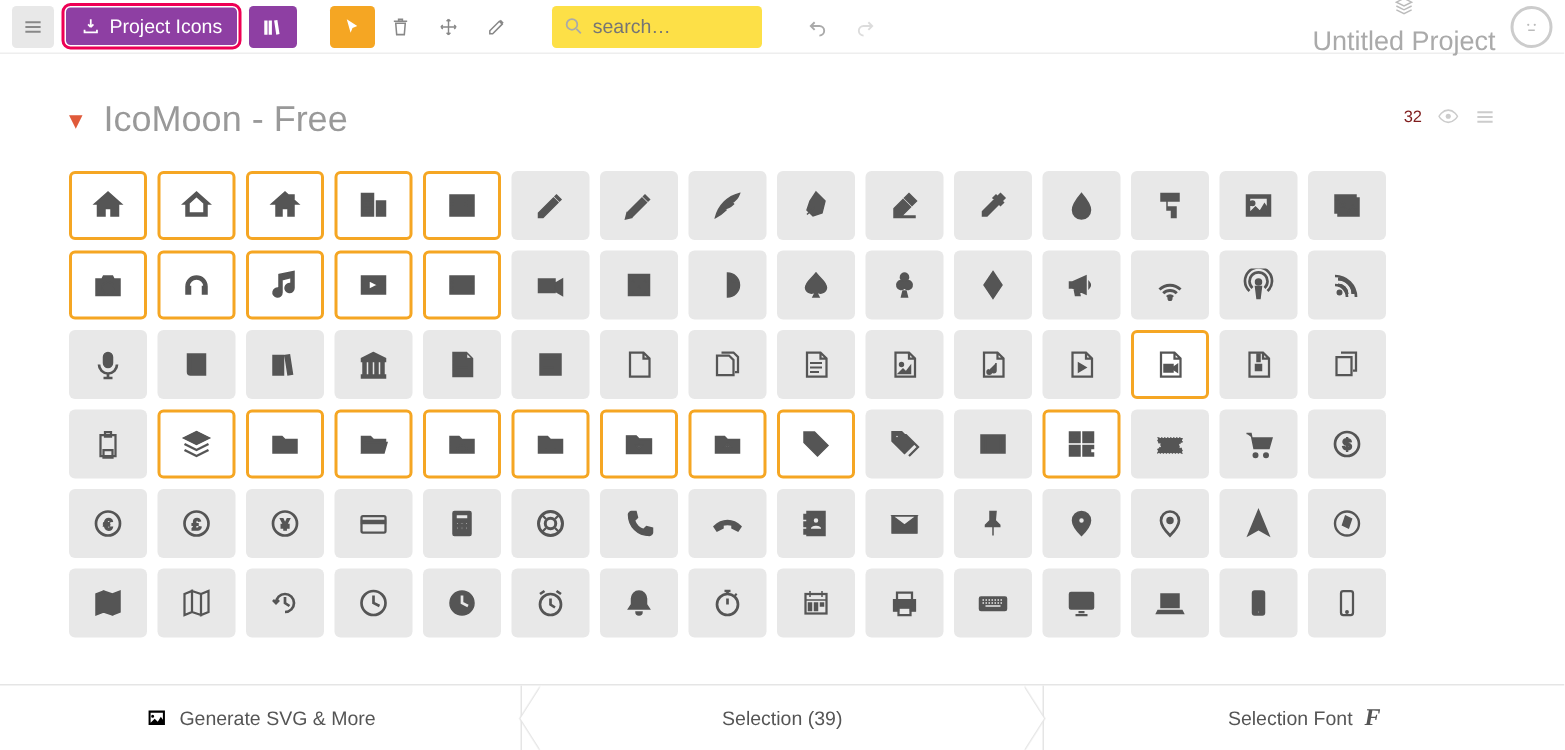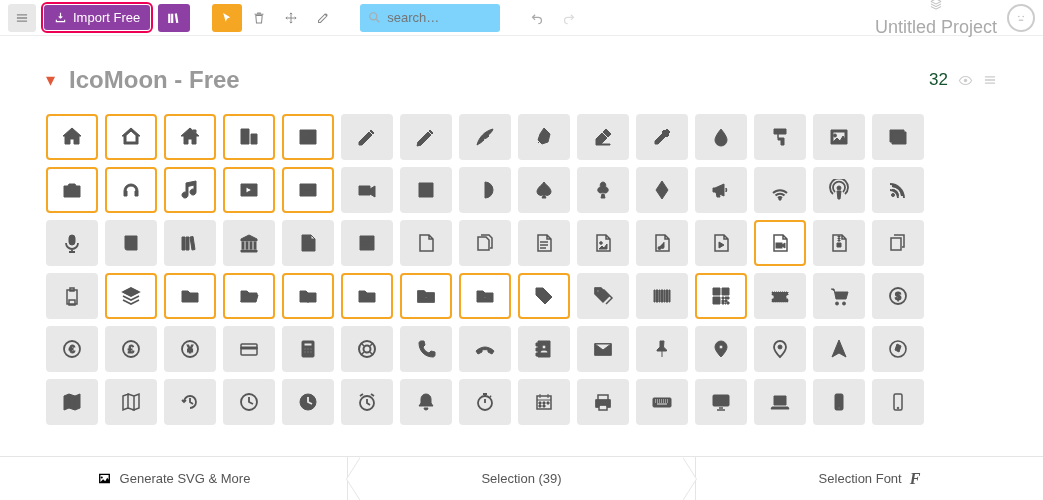--- a/index.html
+++ b/index.html
@@ -4,32 +4,32 @@
 <style>
   * { box-sizing: border-box; margin: 0; padding: 0; }
   body { font-family: "Segoe UI", -apple-system, sans-serif; font-size: 13px; color: #555; background: #fff; width: 1043px; height: 500px; overflow: hidden; position: relative; }
   .topbar { height: 36px; display: flex; align-items: center; padding: 0 8px; gap: 8px; border-bottom: 1px solid #eee; }
   .hamburger { width: 28px; height: 28px; display:flex;align-items:center;justify-content:center; background:#e8e8e8; border-radius:3px; color:#888; }
   .import-btn { background:#8e3fa3; color:#fff; padding:5px 10px; border-radius:3px; display:flex; align-items:center; gap:6px; font-size:13px; cursor:pointer; outline:2px solid #e05; outline-offset:1px; }
   .library-btn { background:#8e3fa3; color:#fff; width:32px; height:28px; display:flex;align-items:center;justify-content:center; border-radius:3px; cursor:pointer; }
   .tool-group { display:flex; gap:2px; margin-left:14px; }
   .tool-btn { width:30px; height:28px; display:flex;align-items:center;justify-content:center; color:#888; border-radius:3px; cursor:pointer; }
   .tool-btn.active { background:#f5a623; color:#fff; }
-  .search-box { margin-left:14px; background:#7dd3fc; border-radius:3px; height:28px; width:140px; display:flex; align-items:center; padding:0 8px; color:#aaa; gap:6px; }
+  .search-box { margin-left:14px; background:#fde047; border-radius:3px; height:28px; width:140px; display:flex; align-items:center; padding:0 8px; color:#aaa; gap:6px; }
   .search-box input { border:none; background:transparent; outline:none; font-size:13px; width:100px; color:#666; }
   .undo-redo { display:flex; gap:2px; margin-left:14px; }
   .right-group { margin-left:auto; display:flex; align-items:center; gap:10px; }
   .project-label { display:flex; align-items:center; gap:6px; color:#aaa; font-size:18px;flex-direction:column; }
   .face-btn { width:28px; height:28px; border:2px solid #ccc; border-radius:50%; display:flex;align-items:center;justify-content:center; color:#bbb; cursor:pointer; }
 
   .content { padding: 30px 46px 0 46px; }
   .set-header { display:flex; align-items:center; gap:14px; margin-bottom:20px; position:relative; }
-  .set-title { color:#999; font-size:24px; font-weight:700; }
+  .set-title { color:#999; font-size:24px; font-weight:400; }
   .chevron { color:#e05a3a; font-size:18px; }
-  .set-meta { position:absolute; right:0; top:4px; display:flex; gap:10px; align-items:center; color:#14532d; font-size:17px; }
+  .set-meta { position:absolute; right:0; top:4px; display:flex; gap:10px; align-items:center; color:#7f1d1d; font-size:11px; }
 
   .grid { display:grid; grid-template-columns: repeat(16, 52px); gap:7px; }
   .cell { width:52px; height:46px; background:#e8e8e8; border-radius:4px; display:flex; align-items:center; justify-content:center; color:#555; font-size:20px; cursor:pointer; }
   .cell.sel { background:#fff; border:2px solid #f5a623; }
   .cell svg { width:22px; height:22px; fill:currentColor; stroke:currentColor; }
 
   .bottom-bar { position:absolute; bottom:0; left:0; right:0; height:44px; border-top:1px solid #e5e5e5; display:flex; align-items:center; background:#fff; }
   .bottom-panel { flex:1; display:flex; align-items:center; justify-content:center; gap:8px; color:#555; font-size:13px; cursor:pointer; position:relative; height:100%; }
   .bottom-panel.center { border-left:1px solid #e5e5e5; border-right:1px solid #e5e5e5; }
   .triangle-l, .triangle-r { width:0; height:0; border-top:22px solid transparent; border-bottom:22px solid transparent; position:absolute; }
@@ -368,21 +368,21 @@
 <div class="topbar">
   <div class="hamburger">
     <svg width="14" height="14" viewBox="0 0 22 22">
         <path d="M3 6h16M3 11h16M3 16h16" stroke="#888" stroke-width="2"></path>
       </svg>
   </div>
   <div class="import-btn">
     <svg width="13" height="13" viewBox="0 0 22 22">
         <path d="M11 3v9m0 0l-3-3m3 3l3-3M4 15v3h14v-3" stroke="#fff" stroke-width="2" fill="none"></path>
       </svg>
-    <span>Import Free</span>
+    <span>Project Icons</span>
   </div>
   <div class="library-btn">
     <svg width="16" height="16" viewBox="0 0 22 22">
         <path d="M3 5h3v13H3zM7 5h3v13H7zM12 5l3-.5 2 13-3 .5z" fill="#fff"></path>
       </svg>
   </div>
   <div class="tool-group">
     <div class="tool-btn active">
         <svg width="14" height="14" viewBox="0 0 22 22">
           <path d="M5 3l4 14 2-5 5-2z" fill="#fff"></path>

